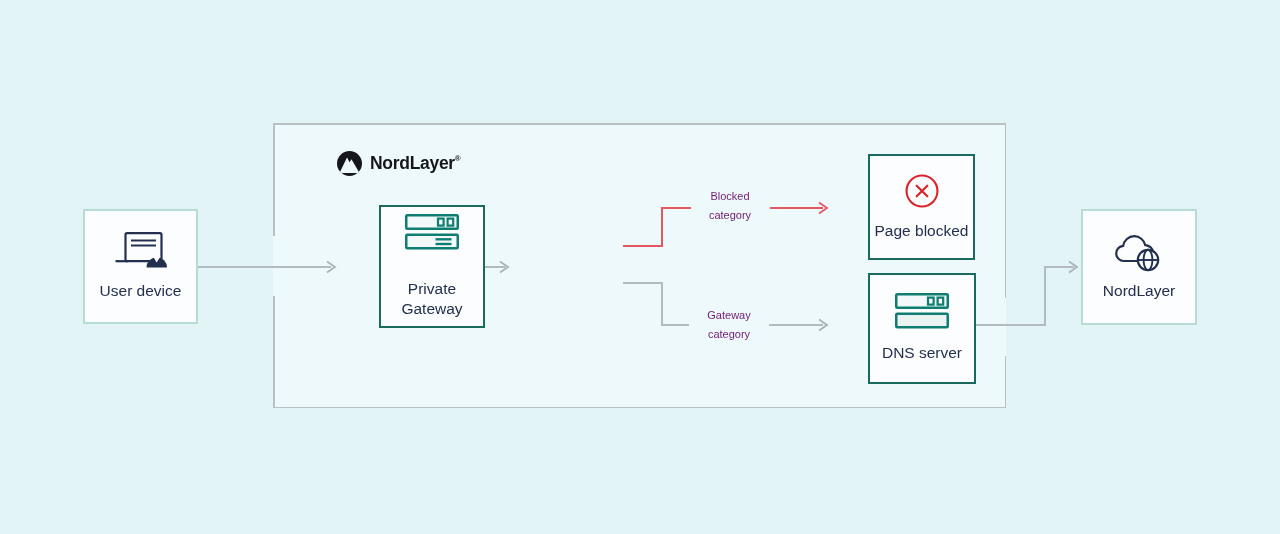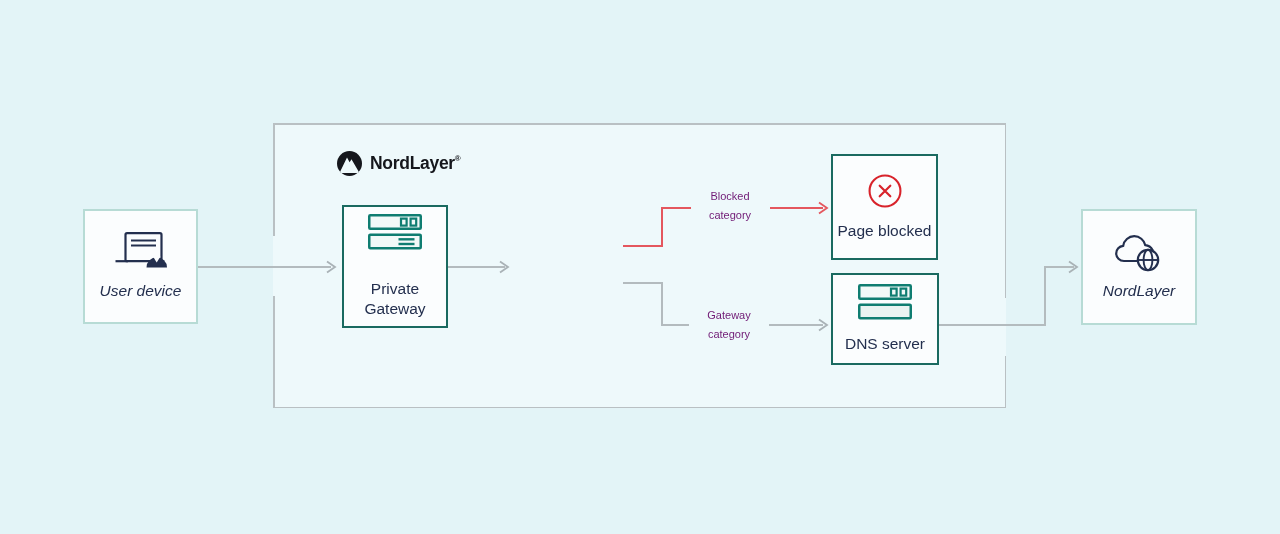--- a/index.html
+++ b/index.html
@@ -16,28 +16,28 @@
   .seg-left-upper   { left:273px;    top:123px;   width:1.5px;  height:113px; }
   .seg-left-lower   { left:273px;    top:296px;   width:1.5px;  height:112px; }
   .seg-right-upper  { left:1004.5px; top:123px;   width:1.5px;  height:175px; }
   .seg-right-lower  { left:1004.5px; top:356px;   width:1.5px;  height:52px; }
   
   .node {
     position:absolute; box-sizing:border-box; background:#fbfdfe;
     display:flex; flex-direction:column; align-items:center; justify-content:center;
     text-align:center;
   }
-  .node.outer { border:2px solid #b7dbd5;font-style:italic; }
-  .node.inner { border:2px solid #1a6a60; }
+  .node.outer { border:2px solid #b7dbd5; }
+  .node.inner { border:2px solid #1a6a60;margin-left:37px; }
   .node-label { font-size:15.5px; line-height:20.5px; white-space:pre-line; color:#232f4e; }
   .n-user-device     { left:83px;   top:209px; width:115px; height:115px; gap:13px; }
   .n-private-gateway { left:342px;  top:205px; width:106px; height:123px; gap:28px; }
   .n-dns-filtering   { left:517px;  top:205px; width:106px; height:123px; gap:9px; }
   .n-page-blocked    { left:831px;  top:154px; width:107px; height:106px; gap:12px; }
-  .n-dns-server      { left:831px;  top:273px; width:108px; height:92px; gap:13px; }
+  .n-dns-server      { left:831px;  top:273px; width:108px; height:111px; gap:13px; }
   .n-internet        { left:1081px; top:209px; width:116px; height:116px; gap:8px; }
   
   .line { position:absolute; }
   .gray { background:#b3bbbe; }
   .red  { background:#e4575e; }
   .head { position:absolute; width:12px; height:14px; }
   
   .edge-label {
     position:absolute; width:84px; text-align:center;
     font-size:11px; line-height:19px; white-space:pre-line; color:#701a75;

